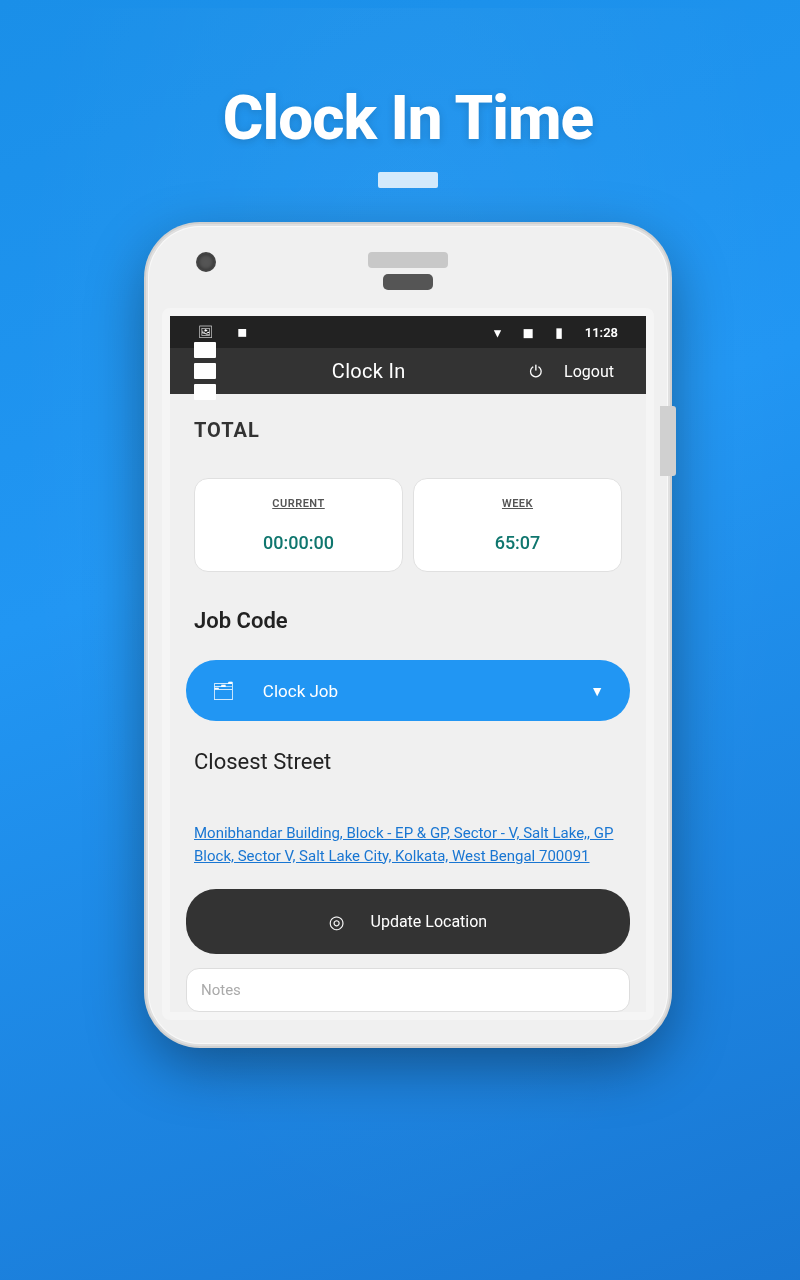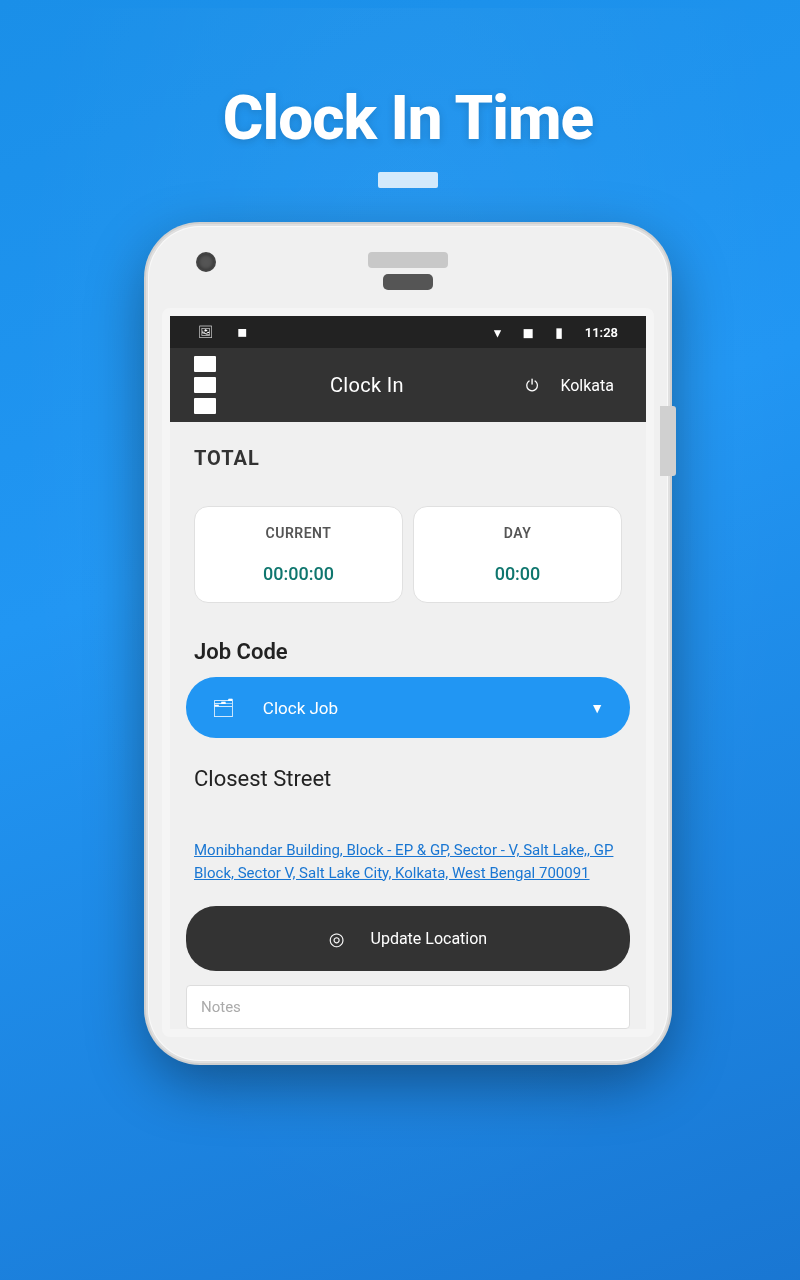--- a/index.html
+++ b/index.html
@@ -130,21 +130,21 @@
       font-weight: 600;
     }
     .status-icon {
       font-size: 12px;
     }
 
     
     .app-bar {
       background: #333;
       color: white;
-      height: 74px;
+      height: 46px;
       display: flex;
       align-items: center;
       justify-content: space-between;
       padding: 0 16px;
     }
     .app-bar-menu {
       font-size: 22px;
       cursor: pointer;
       display: flex;
       flex-direction: column;
@@ -197,37 +197,38 @@
       border-radius: 14px;
       border: 1.5px solid #e0e0e0;
       padding: 10px 8px;
       text-align: center;
       display: flex;
       flex-direction: column;
       align-items: center;
       gap: 6px;
     }
     .time-card-label {
-      font-size: 14px;
+      font-size: 11px;
       color: #555;
       font-weight: 600;
       letter-spacing: 0.5px;
+      text-decoration: underline;
     }
     .time-card-value {
       font-size: 18px;
       font-weight: 500;
       color: #0f766e;
     }
 
     
     .section-label {
       font-size: 22px;
       font-weight: 600;
       color: #222;
-      margin-bottom: 5px;
+      margin-bottom: 19px;
     }
 
     .select-job-btn {
       background: #2196f3;
       border-radius: 30px;
       display: flex;
       align-items: center;
       padding: 12px 18px;
       gap: 12px;
       margin-bottom: 20px;
@@ -284,21 +285,21 @@
     .update-location-text {
       color: white;
       font-size: 16px;
       font-weight: 400;
     }
 
     
     .notes-input {
       background: white;
       border: 1px solid #ddd;
-      border-radius: 4px;
+      border-radius: 13px;
       padding: 12px 14px;
       color: #aaa;
       font-size: 15px;
       width: 100%;
       height: 44px;
     }
 
     
     .phone-side-btn-right {
       position: absolute;
@@ -349,36 +350,36 @@
 
       <div class="app-bar">
         <div class="app-bar-menu">
           <div class="menu-line"></div>
           <div class="menu-line"></div>
           <div class="menu-line"></div>
         </div>
         <span class="app-bar-title">Clock In</span>
         <div class="app-bar-logout">
           <span>⏻</span>
-          <span>Kolkata</span>
+          <span>Logout</span>
         </div>
       </div>
 
       <div class="screen-content">
 
         <div class="total-label">TOTAL</div>
 
         <div class="time-cards">
           <div class="time-card">
             <div class="time-card-label">CURRENT</div>
             <div class="time-card-value">00:00:00</div>
           </div>
           <div class="time-card">
-            <div class="time-card-label">DAY</div>
-            <div class="time-card-value">00:00</div>
+            <div class="time-card-label">WEEK</div>
+            <div class="time-card-value">65:07</div>
           </div>
         </div>
 
         <div class="section-label">Job Code</div>
         <div class="select-job-btn">
           <span class="select-job-icon">🗂</span>
           <span class="select-job-text">Clock Job</span>
           <span class="select-job-arrow">▼</span>
         </div>
 

